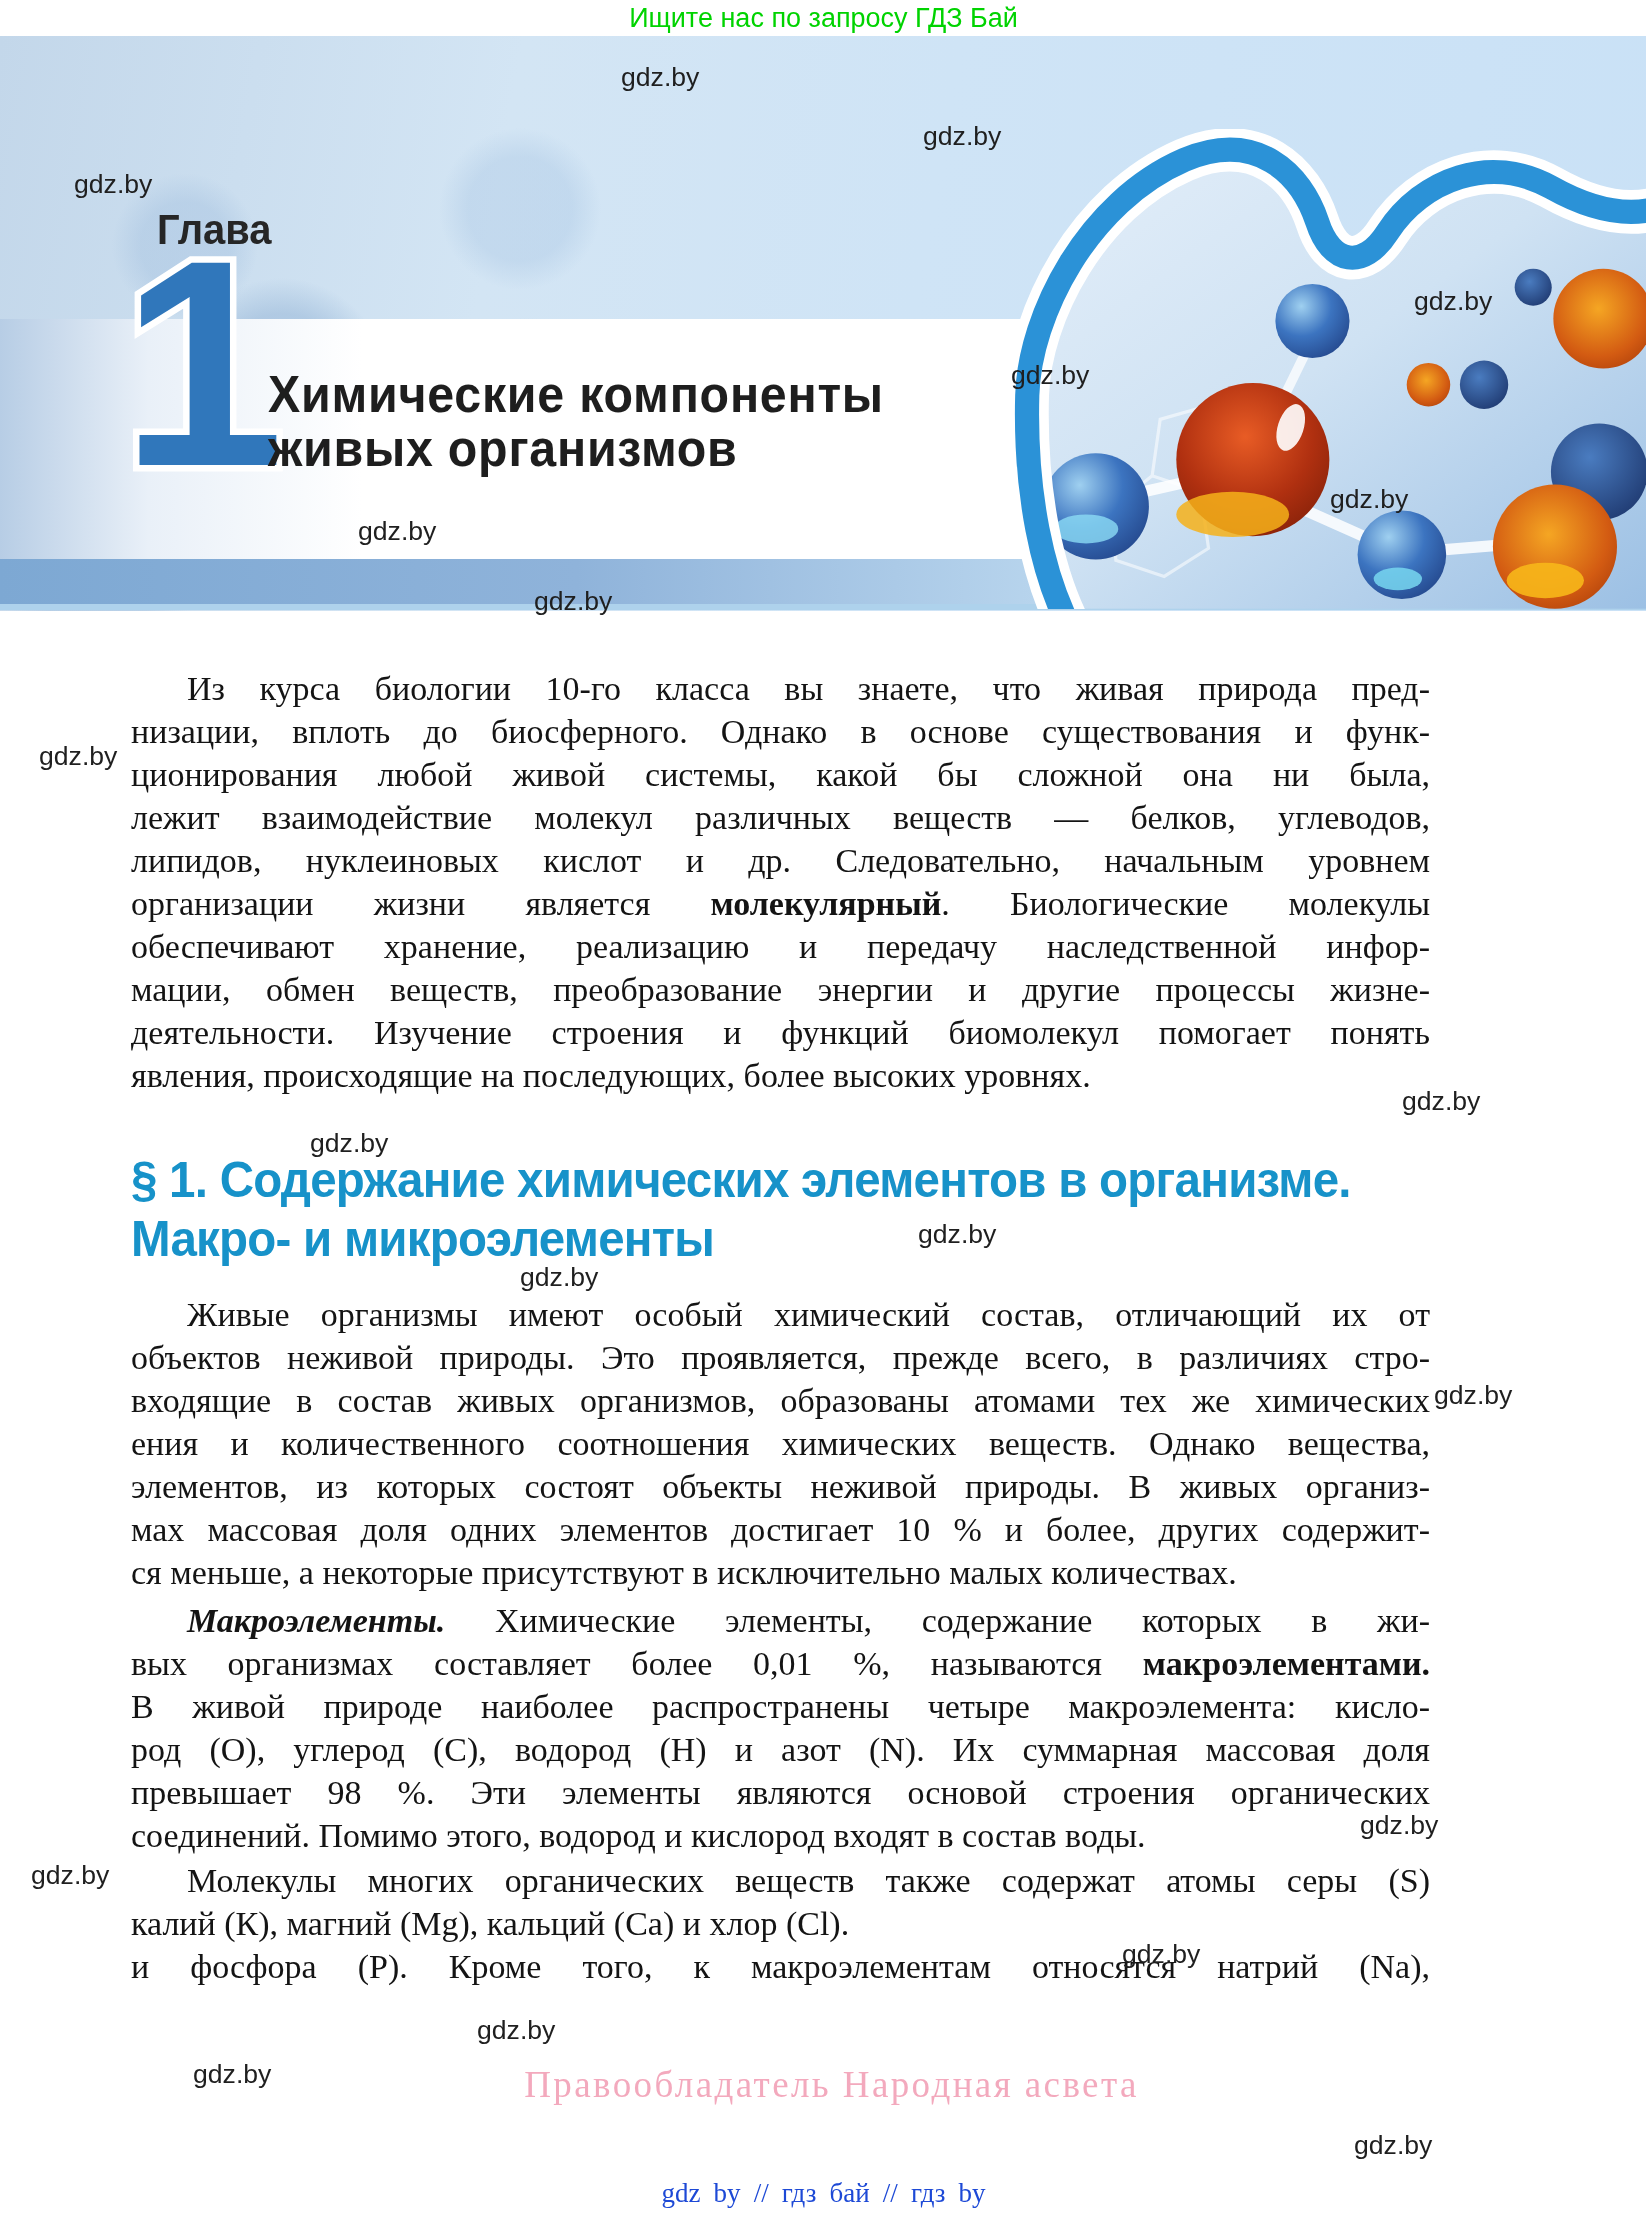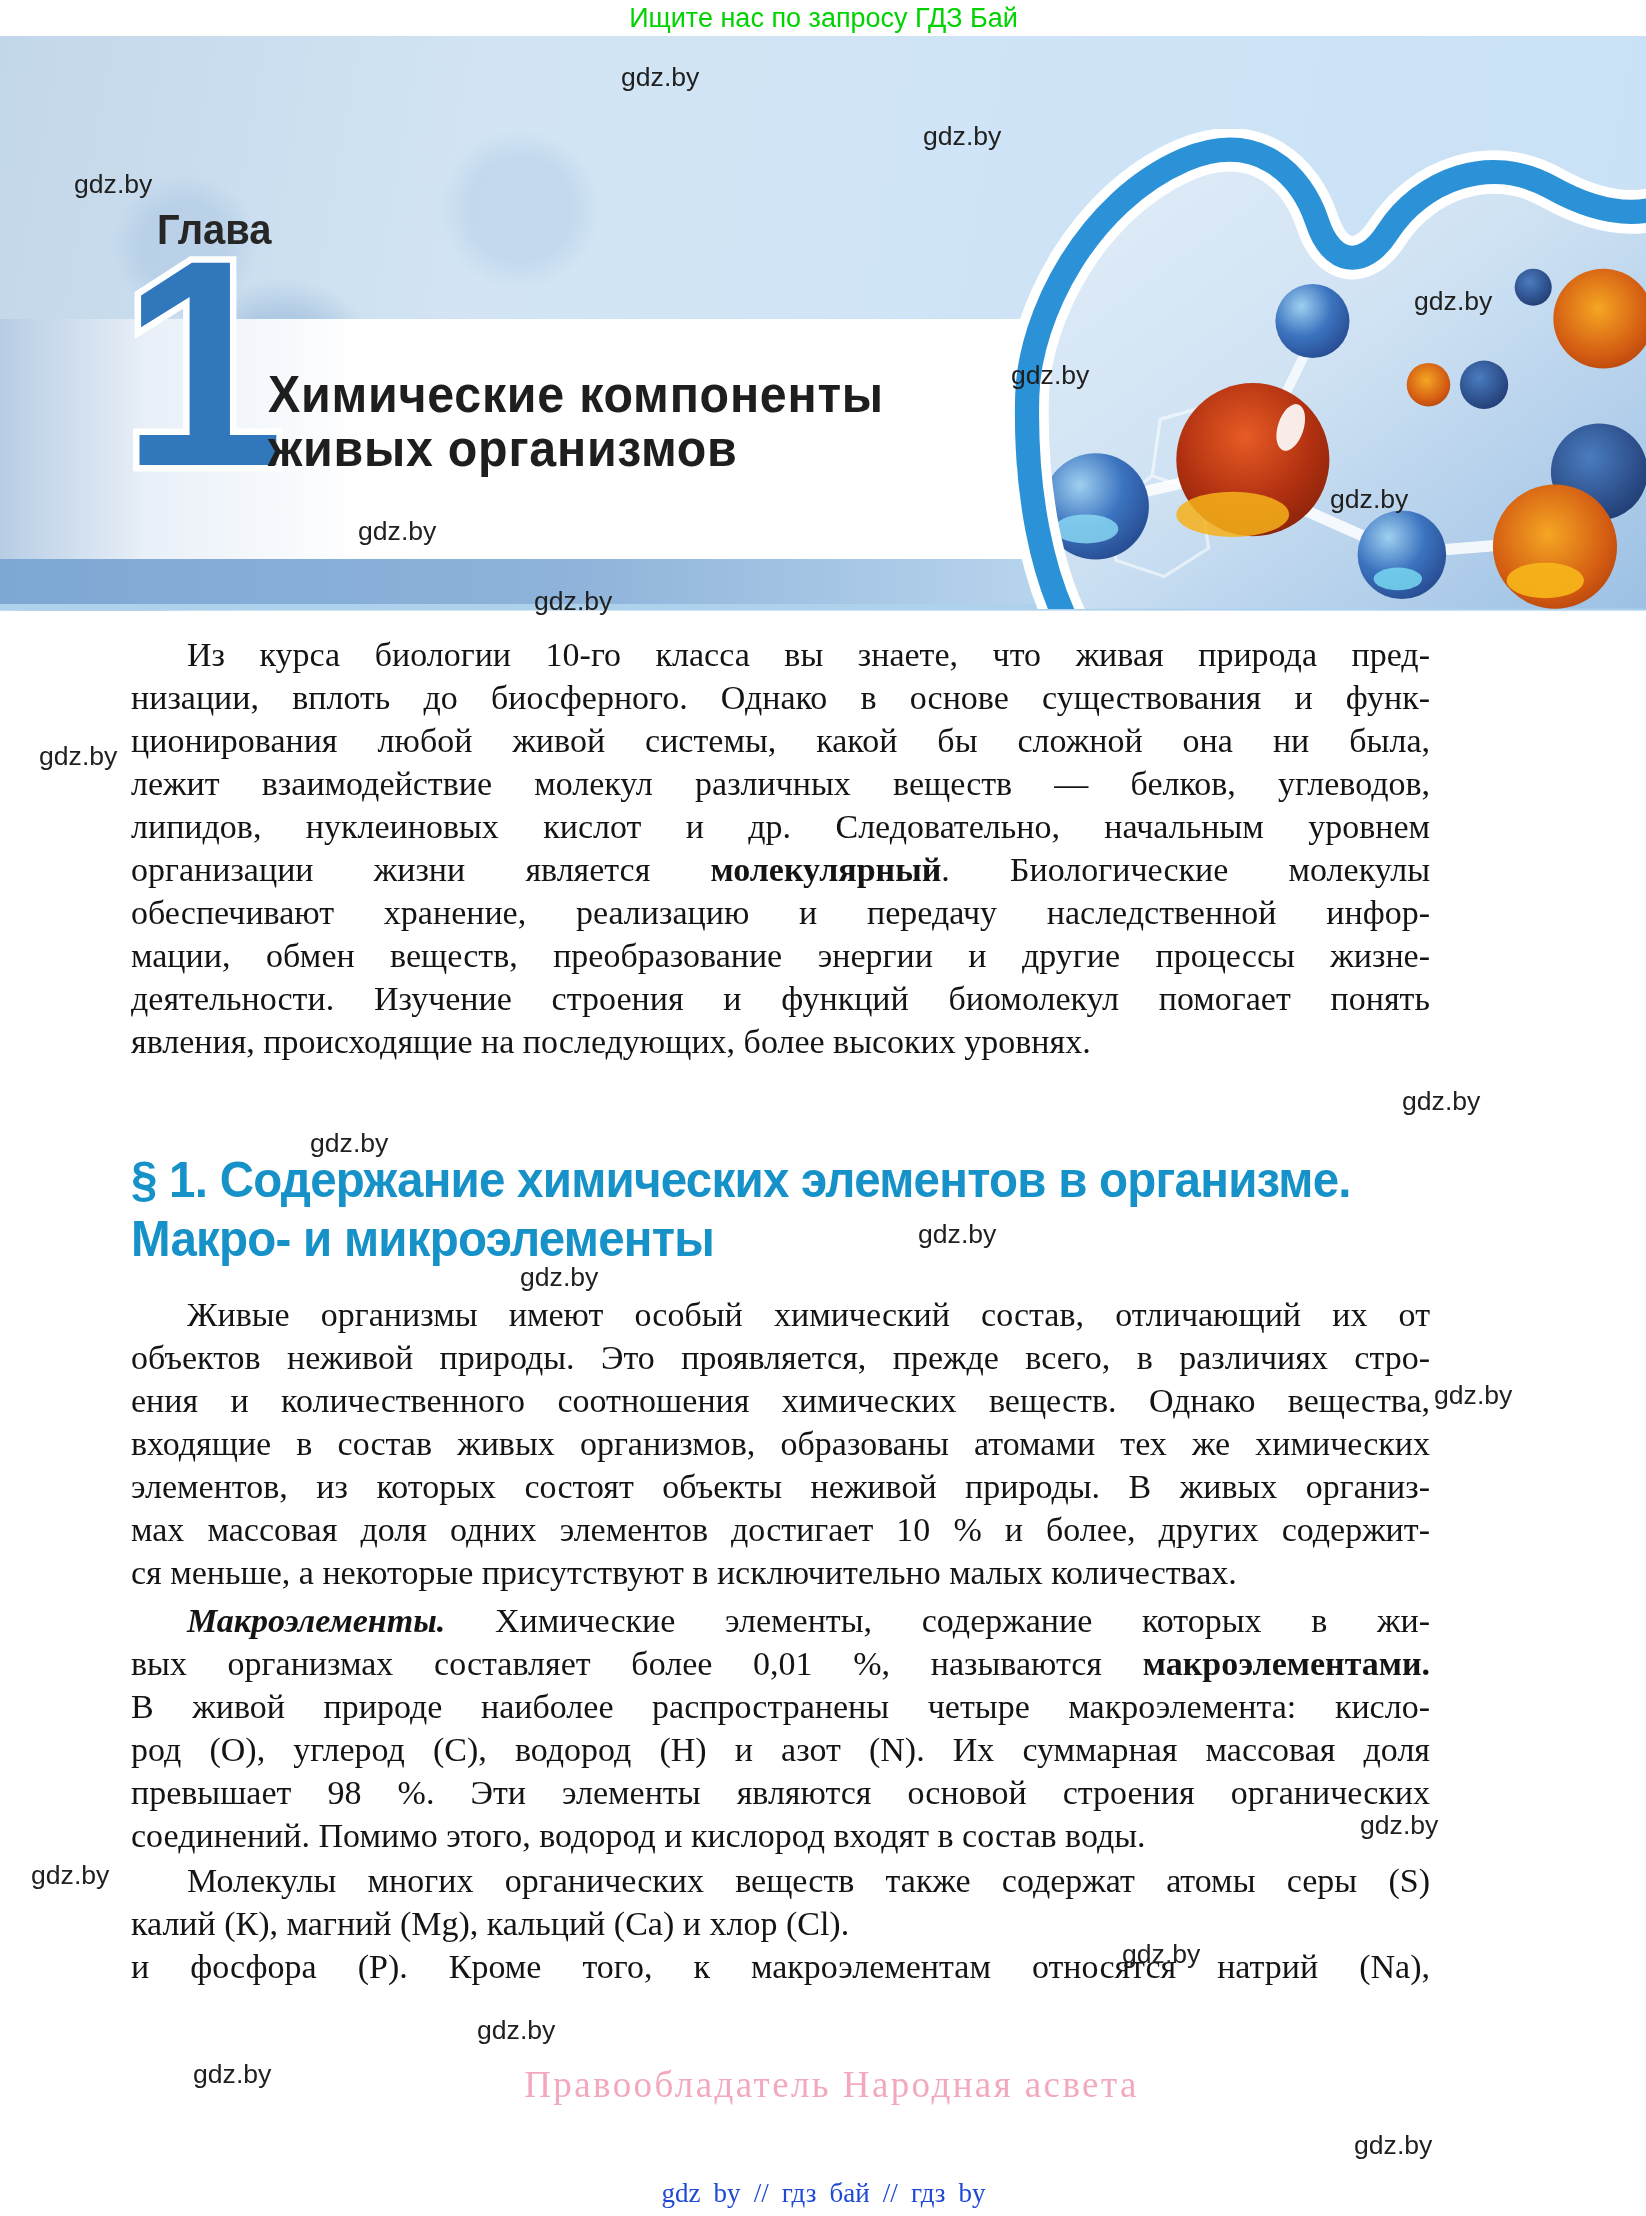--- a/index.html
+++ b/index.html
@@ -134,43 +134,43 @@
       <ellipse cx="118" cy="496" rx="40" ry="18" fill="rgba(140,220,245,.8)"></ellipse>
       <circle cx="510" cy="528" r="55" fill="url(#gblue)"></circle>
       <ellipse cx="505" cy="558" rx="30" ry="14" fill="rgba(120,215,240,.85)"></ellipse>
       <circle cx="700" cy="518" r="77" fill="url(#gorange)"></circle>
       <ellipse cx="688" cy="560" rx="48" ry="22" fill="rgba(247,183,25,.9)"></ellipse>
     </g>
     <path d="M110 640 C60 560 42 440 45 330 C48 230 120 90 240 38 C330 0 385 55 405 115 C422 168 462 175 492 128 C535 62 620 30 695 72 C750 103 800 112 845 92 L900 92 L900 640 Z" fill="none" stroke="#ffffff" stroke-width="54"></path>
     <path d="M110 640 C60 560 42 440 45 330 C48 230 120 90 240 38 C330 0 385 55 405 115 C422 168 462 175 492 128 C535 62 620 30 695 72 C750 103 800 112 845 92 L900 92 L900 640 Z" fill="none" stroke="#2b92d7" stroke-width="30"></path>
   </svg>
 
-  <div class="para" style="top:633px;">
+  <div class="para" style="top:667px;">
       <div class="line j"><span>Из курса биологии 10-го класса вы знаете, что живая природа пред-</span></div>
       <div class="line j"><span>низации, вплоть до биосферного. Однако в основе существования и функ-</span></div>
       <div class="line j"><span>ционирования любой живой системы, какой бы сложной она ни была,</span></div>
       <div class="line j"><span>лежит взаимодействие молекул различных веществ — белков, углеводов,</span></div>
       <div class="line j"><span>липидов, нуклеиновых кислот и др. Следовательно, начальным уровнем</span></div>
       <div class="line j"><span>организации жизни является </span><span class="seg-b">молекулярный</span><span>. Биологические молекулы</span></div>
       <div class="line j"><span>обеспечивают хранение, реализацию и передачу наследственной инфор-</span></div>
       <div class="line j"><span>мации, обмен веществ, преобразование энергии и другие процессы жизне-</span></div>
       <div class="line j"><span>деятельности. Изучение строения и функций биомолекул помогает понять</span></div>
       <div class="line"><span>явления, происходящие на последующих, более высоких уровнях.</span></div>
     </div>
 
   <div class="section-heading">
       <div class="line"><span>§ 1. Содержание химических элементов в организме.</span></div>
       <div class="line"><span>Макро- и микроэлементы</span></div>
     </div>
 
   <div class="para" style="top:1293px;">
       <div class="line j"><span>Живые организмы имеют особый химический состав, отличающий их от</span></div>
       <div class="line j"><span>объектов неживой природы. Это проявляется, прежде всего, в различиях стро-</span></div>
+      <div class="line j"><span>входящие в состав живых организмов, образованы атомами тех же химических</span></div>
       <div class="line j"><span>ения и количественного соотношения химических веществ. Однако вещества,</span></div>
-      <div class="line j"><span>входящие в состав живых организмов, образованы атомами тех же химических</span></div>
       <div class="line j"><span>элементов, из которых состоят объекты неживой природы. В живых организ-</span></div>
       <div class="line j"><span>мах массовая доля одних элементов достигает 10 % и более, других содержит-</span></div>
       <div class="line"><span>ся меньше, а некоторые присутствуют в исключительно малых количествах.</span></div>
     </div>
   <div class="para" style="top:1599px;">
       <div class="line j"><span class="seg-bi">Макроэлементы.</span><span> Химические элементы, содержание которых в жи-</span></div>
       <div class="line j"><span>вых организмах составляет более 0,01 %, называются </span><span class="seg-b">макроэлементами.</span></div>
       <div class="line j"><span>В живой природе наиболее распространены четыре макроэлемента: кисло-</span></div>
       <div class="line j"><span>род (О), углерод (С), водород (Н) и азот (N). Их суммарная массовая доля</span></div>
       <div class="line j"><span>превышает 98 %. Эти элементы являются основой строения органических</span></div>

